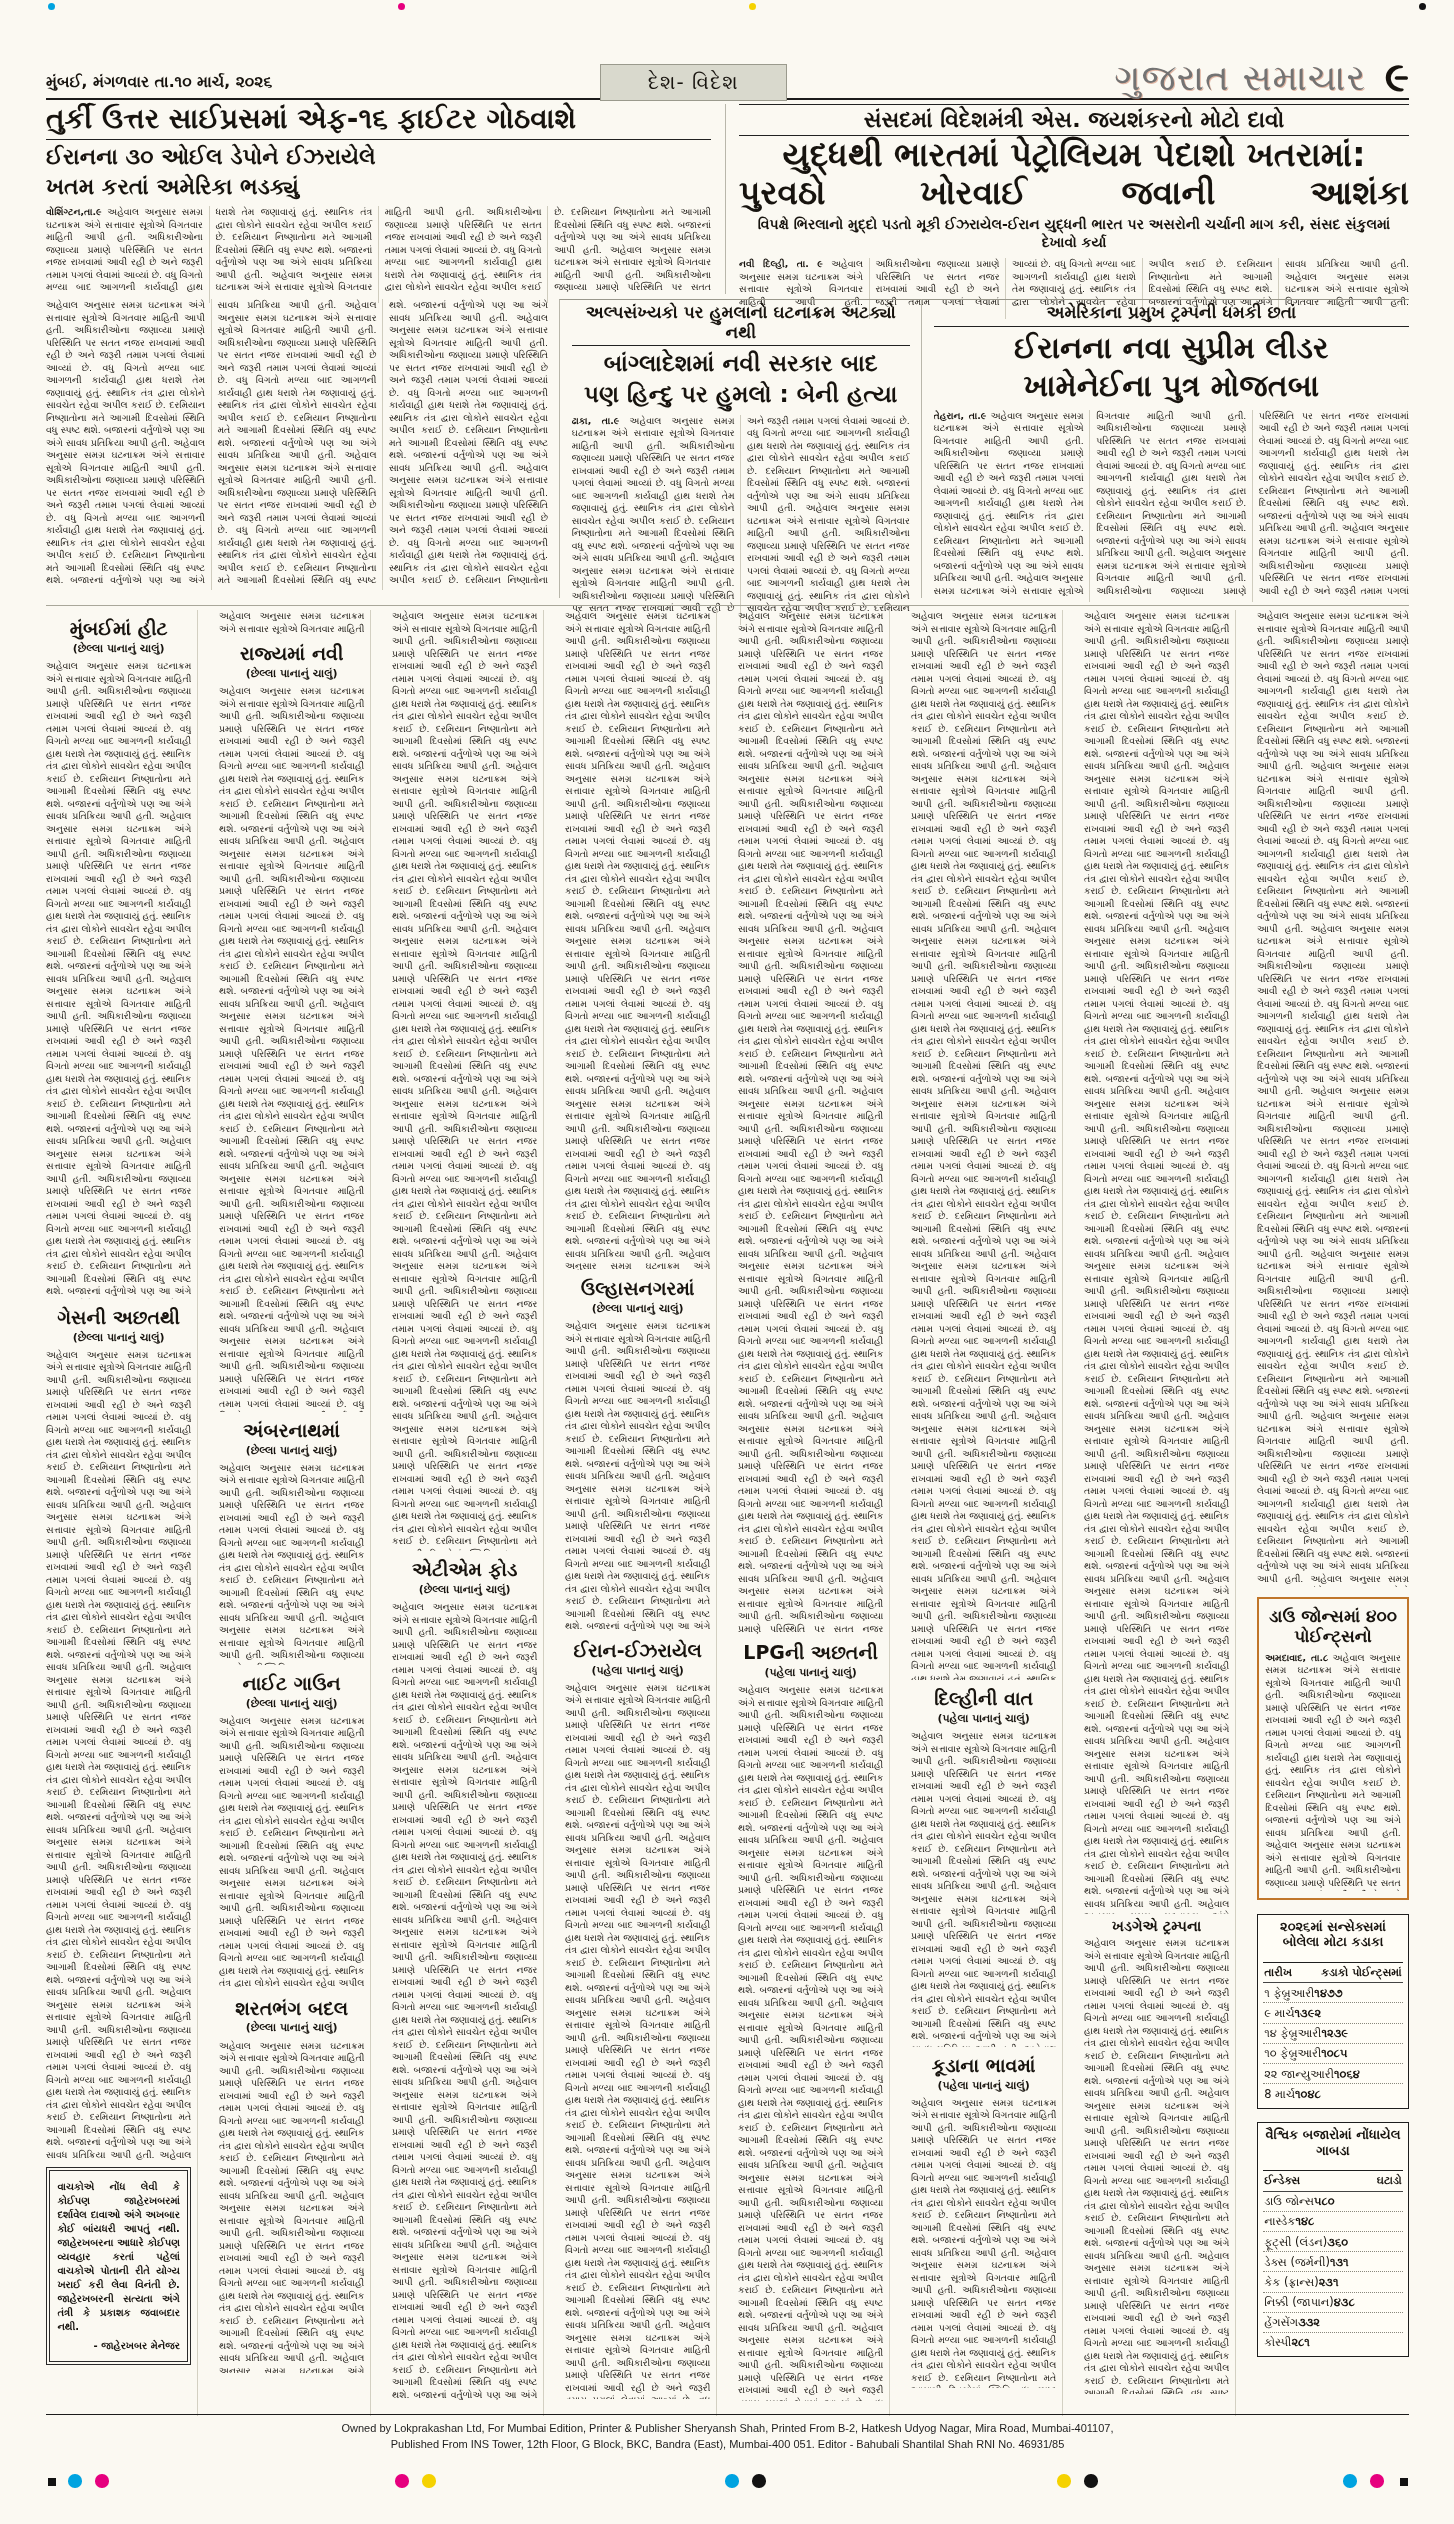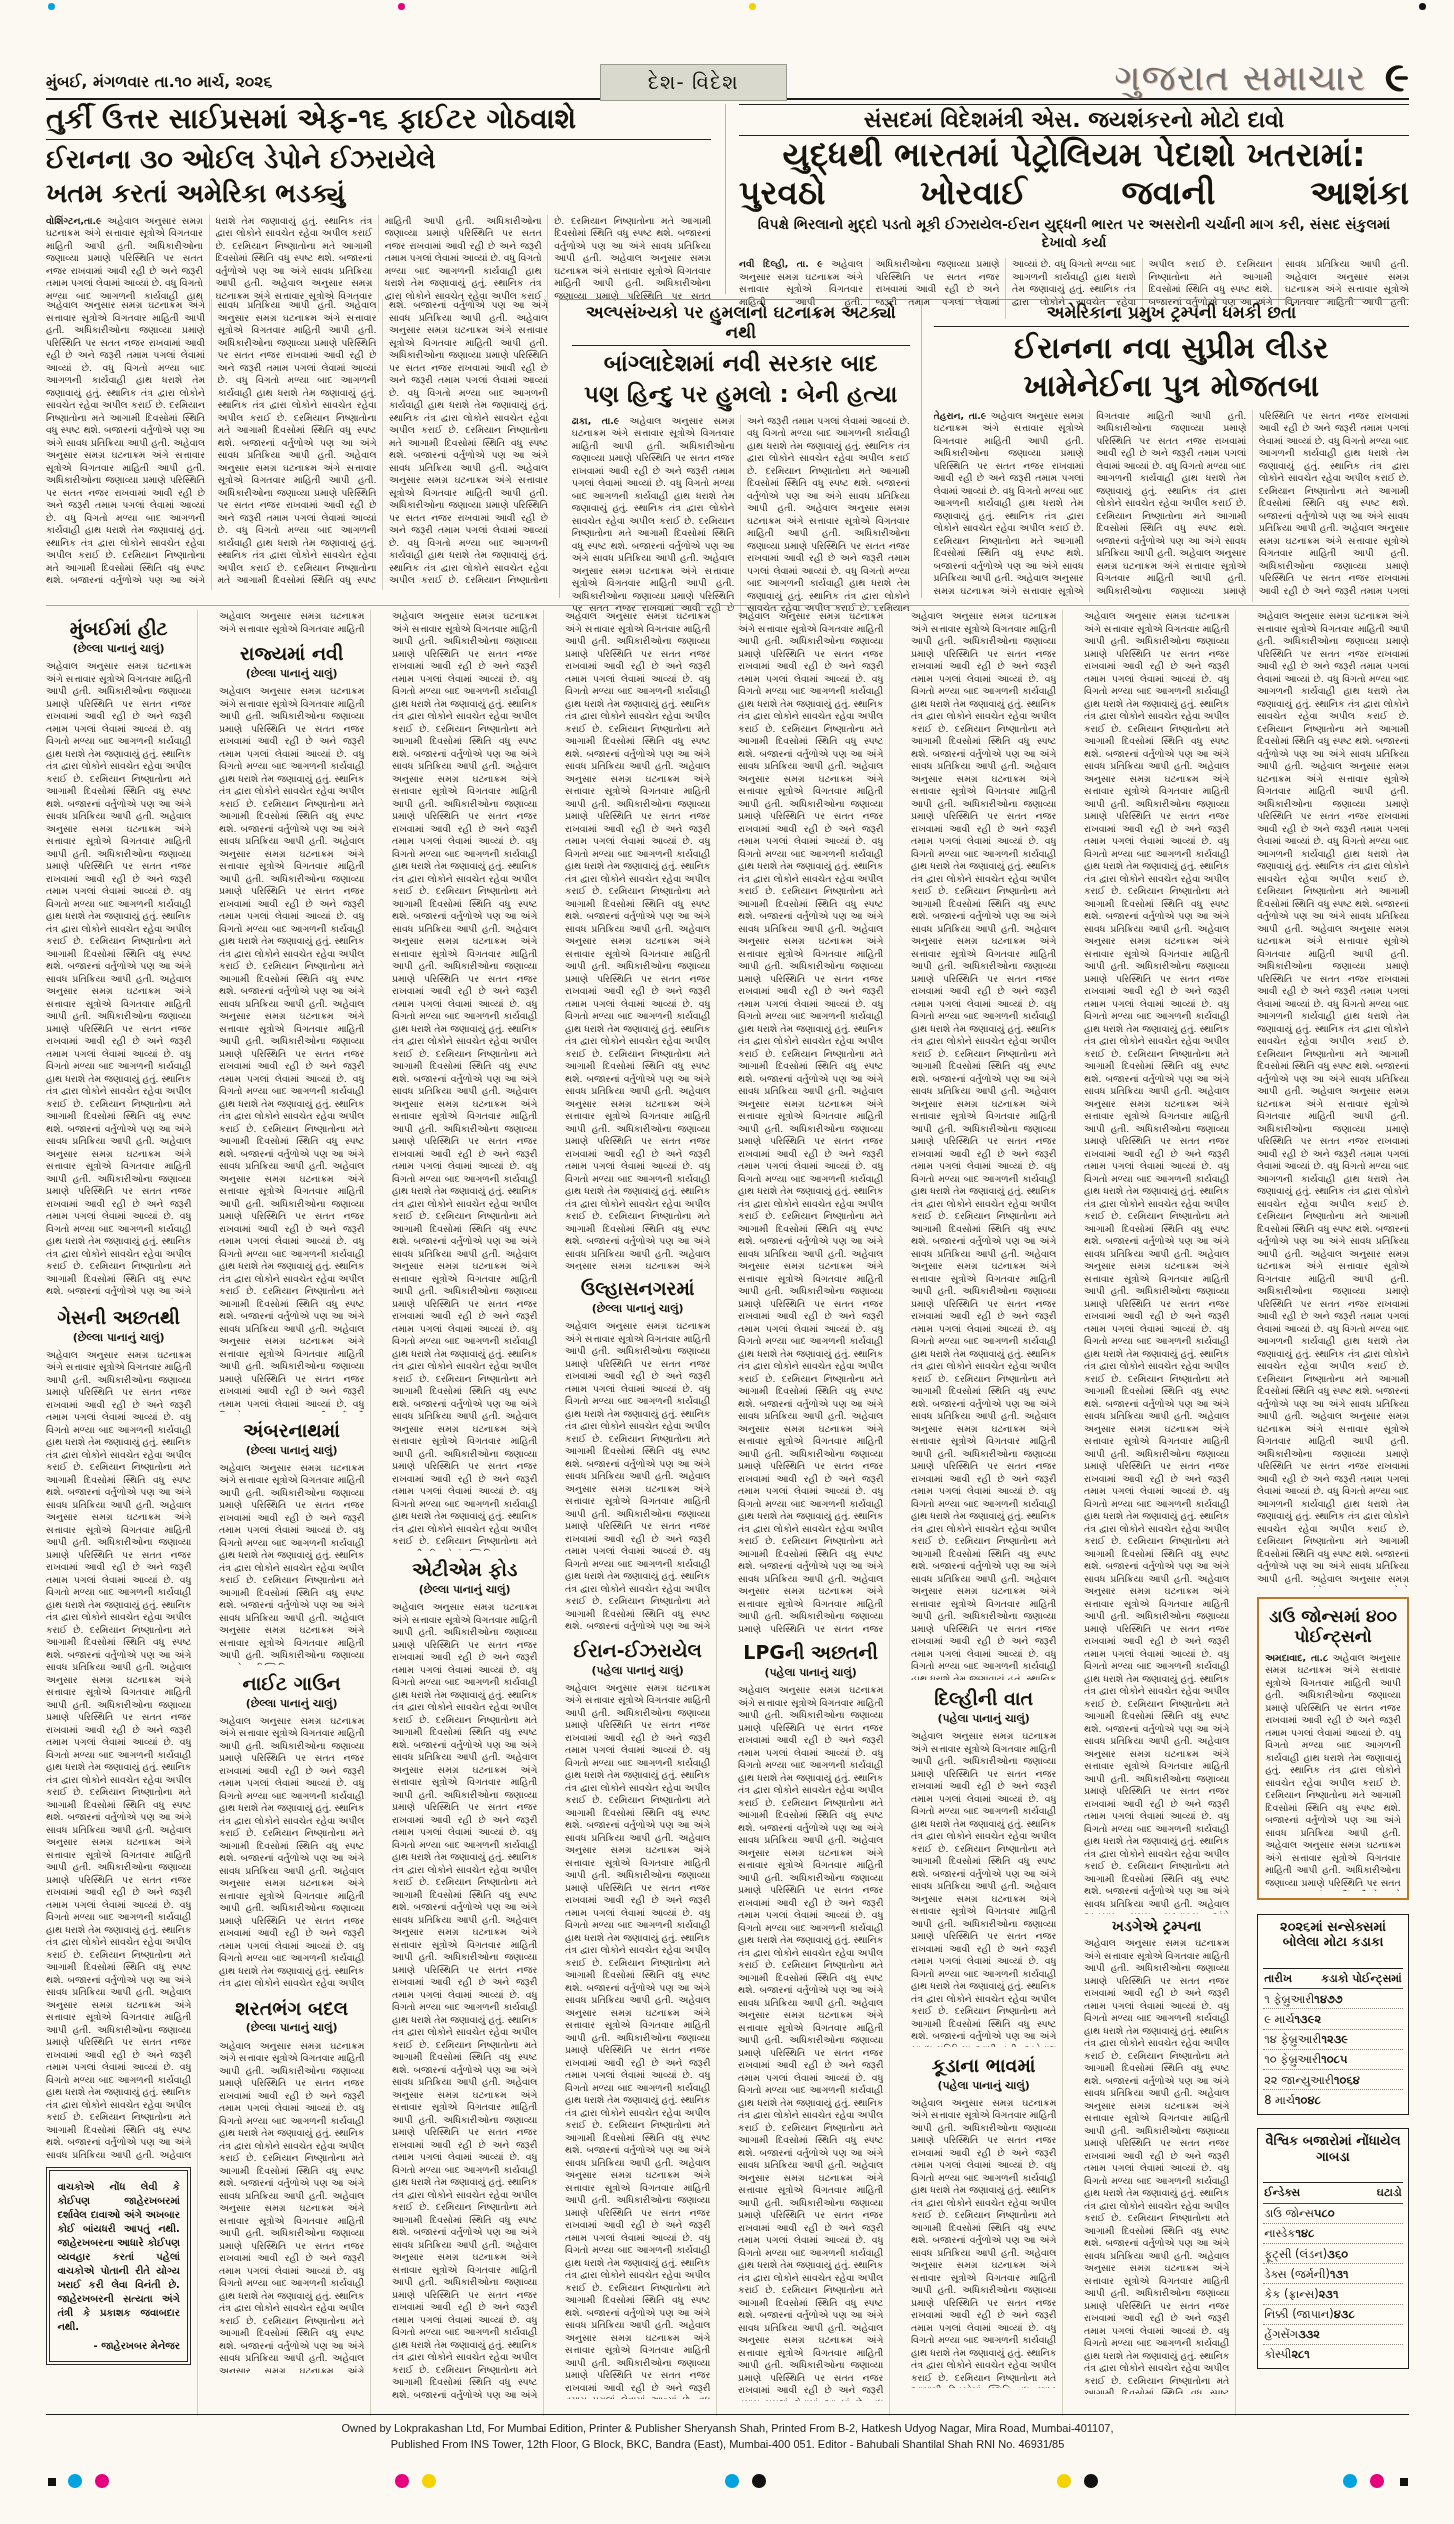--- a/index.html
+++ b/index.html
@@ -20,21 +20,21 @@
   .masthead{font-size:36px;font-weight:normal;color:#737373;text-shadow:1px 1px 0 rgba(180,60,20,.35);letter-spacing:1px;line-height:1}
   .page-num{font-size:41px;font-weight:bold;line-height:.9}
 
   
   .lead{position:absolute;left:46px;right:46px;top:104px;height:190px;display:flex}
   .lead-left{width:665px;padding-right:13.5px}
   .lead-right{flex:1;border-left:0.5px solid #b9b7ab;padding-left:13.5px}
   .kicker-l{font-size:28px;font-weight:bold;border-bottom:1.6px solid #222;padding-bottom:4.2px;line-height:1.1}
   .kicker-r{font-size:22px;font-weight:bold;text-align:center;border-top:1px solid #222;border-bottom:1px solid #222;padding:3.1px 0;line-height:1.1}
   .hl{font-weight:bold;line-height:1.1}
-  .hl-left{font-size:26px;text-align:left;margin-top:5.2px}
+  .hl-left{font-size:22px;text-align:left;margin-top:5.2px}
   .hl-right{font-size:33px;text-align:center;margin-top:1px}
   .hl-just{text-align:justify;text-align-last:justify}
   .highlight-line{font-size:14px;font-weight:bold;text-align:center;margin-top:5.2px;line-height:1.25}
 
   .body-cols{column-gap:12.5px;column-rule:0.5px solid #cfccbe;text-align:justify;font-size:9.4px;line-height:1.33;overflow:hidden;margin-top:7.3px}
   .c2{column-count:2}.c3{column-count:3}.c4{column-count:4}.c5{column-count:5}
   .dl{font-weight:bold}
 
   
   .band2{position:absolute;left:46px;right:46px;top:299px;height:299px;display:flex}
@@ -54,21 +54,21 @@
   .ch-title{font-size:19px;font-weight:bold;line-height:1.12}
   .ch-cont{font-size:11px;font-weight:bold;margin-top:2.1px}
   .subhead{font-size:14.5px;font-weight:bold;text-align:center;padding:4.2px 0 2.1px}
 
   
   .dow-box{border:2.6px solid #c0762a;padding:7.3px 6.2px;margin-top:9.4px}
   .dow-title{font-size:17px;font-weight:bold;text-align:center;line-height:1.2;margin-bottom:5.2px}
 
   
   .stat-table{border:1.6px solid #1e1e1e;margin-top:13.5px;padding:4.2px 5.2px;background:#fffdf6}
-  .stat-title{font-size:13px;font-weight:bold;text-align:center;line-height:1.2;border-bottom:1px solid #1e1e1e;padding-bottom:18px}
+  .stat-title{font-size:13px;font-weight:bold;text-align:center;line-height:1.2;border-bottom:1px solid #1e1e1e;padding-bottom:12px}
   .thead{display:flex;justify-content:space-between;font-weight:bold;font-size:11px;border-bottom:0.5px solid #444;padding:3.1px 1px}
   .trow{display:flex;justify-content:flex-start;font-size:11.4px;padding:2.6px 1px;border-bottom:0.5px dotted #8a887c}
   .trow:last-child{border-bottom:none}
   .trow .num{font-weight:bold}
 
   
   .disclaimer{border:1px solid #2a2a2a;outline:0.5px solid #2a2a2a;outline-offset:2.1px;margin:10.4px 3.1px 0;padding:8.3px 7.3px;font-size:10px;line-height:1.4;text-align:justify;font-weight:bold}
   .disc-sign{text-align:right;margin-top:5.2px}
 
   

